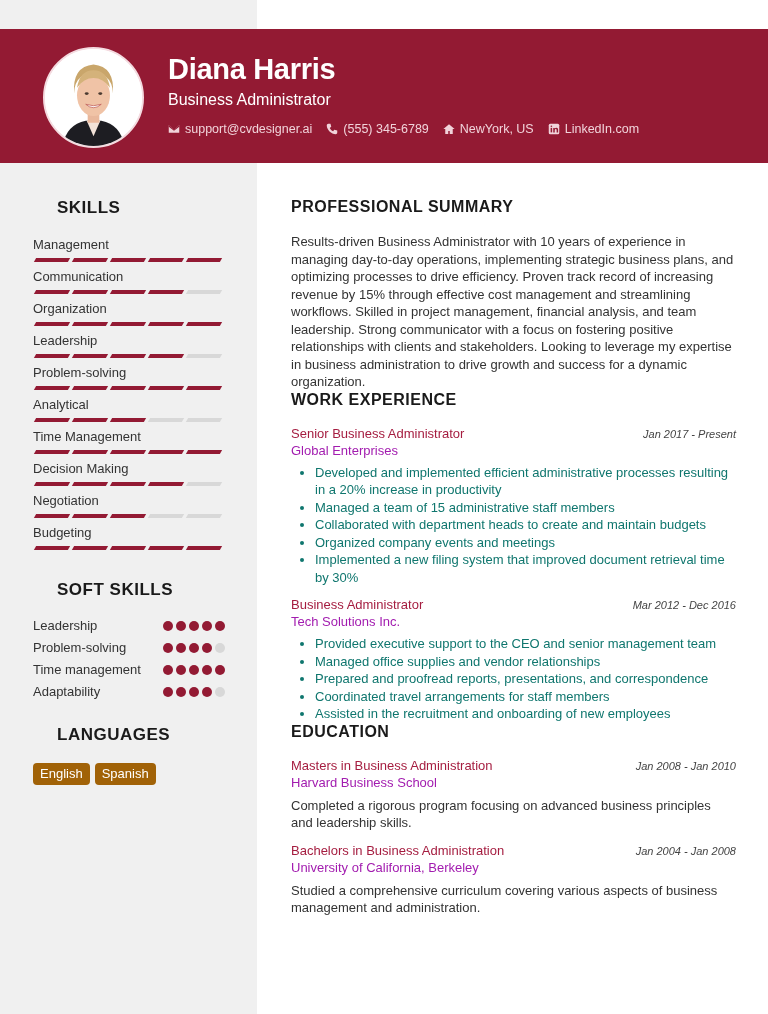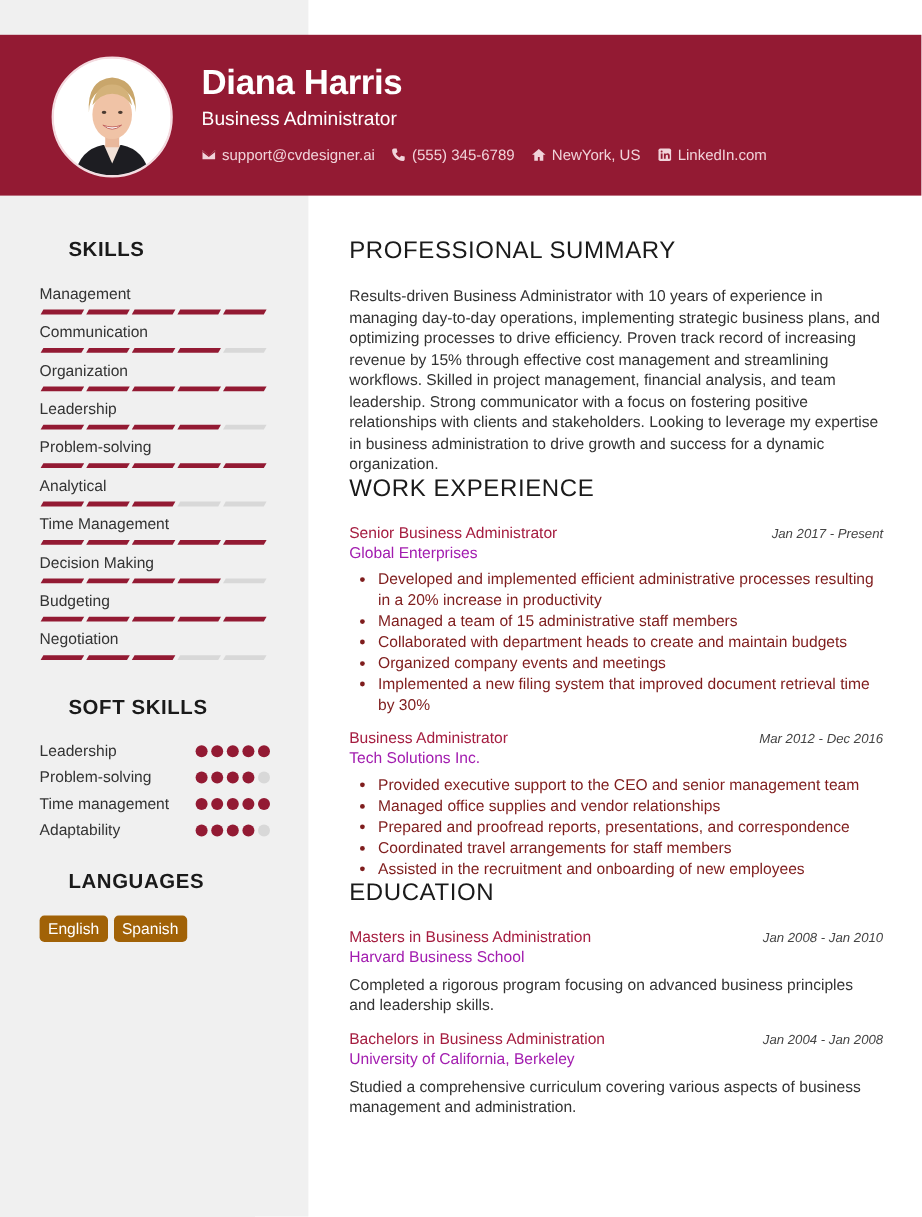--- a/index.html
+++ b/index.html
@@ -70,34 +70,34 @@
     .lang-list { display: flex; gap: 5px; margin-top: 18px; }
     .lang {
       background: #a16207; color: #ffffff; font-size: 13px;
       padding: 3px 7px; border-radius: 4px; line-height: 16px;
     }
 
     .right {
       position: absolute; left: 291px; top: 198px; width: 445px;
     }
     .r-title {
-      font-size: 20px; font-weight: normal; color: #1a1a1a; letter-spacing: 0.5px;
+      font-size: 16px; font-weight: bold; color: #1a1a1a; letter-spacing: 0.5px;
     }
     .summary {
       margin-top: 17px; font-size: 13px; line-height: 17.5px; color: #333;
     }
     .section { }
     .entry { margin-top: 17px; }
     .entry + .entry { margin-top: 11px; }
     .entry-head { display: flex; justify-content: space-between; align-items: baseline; }
     .entry-role { color: #a51d40; font-size: 13px; }
     .entry-date { font-size: 11px; font-style: italic; color: #444; }
     .entry-org { font-size: 13px; color: #a21caf; margin-top: 1px; line-height: 17px; }
     .bullets { margin-top: 5px; padding-left: 24px; }
-    .bullets li { font-size: 13px; line-height: 17.5px; color: #7f1d1d; }
+    .bullets li { font-size: 13px; line-height: 17.5px; color: #0f766e; }
     .edu-desc { margin-top: 6px; font-size: 13px; line-height: 17.5px; color: #333; }
   </style>
 </head>
 <body>
 
 <div class="sidebar-bg"></div>
 
 <div class="header"></div>
 
 <div class="avatar">
@@ -226,37 +226,37 @@
         <div class="skill-label">Decision Making</div>
         <div class="bars">
           <div class="bar on"></div>
           <div class="bar on"></div>
           <div class="bar on"></div>
           <div class="bar on"></div>
           <div class="bar"></div>
         </div>
       </div>
       <div class="skill">
+        <div class="skill-label">Negotiation</div>
+        <div class="bars">
+          <div class="bar on"></div>
+          <div class="bar on"></div>
+          <div class="bar on"></div>
+          <div class="bar"></div>
+          <div class="bar"></div>
+        </div>
+      </div>
+      <div class="skill">
         <div class="skill-label">Budgeting</div>
         <div class="bars">
           <div class="bar on"></div>
           <div class="bar on"></div>
           <div class="bar on"></div>
           <div class="bar on"></div>
           <div class="bar on"></div>
-        </div>
-      </div>
-      <div class="skill">
-        <div class="skill-label">Negotiation</div>
-        <div class="bars">
-          <div class="bar on"></div>
-          <div class="bar on"></div>
-          <div class="bar on"></div>
-          <div class="bar"></div>
-          <div class="bar"></div>
         </div>
       </div>
     </div>
 
   <div class="soft">
     <div class="sec-title">SOFT SKILLS</div>
     <div class="soft-list" id="soft-list">
         <div class="soft-item">
           <div class="soft-label">Leadership</div>
           <div class="dots">

